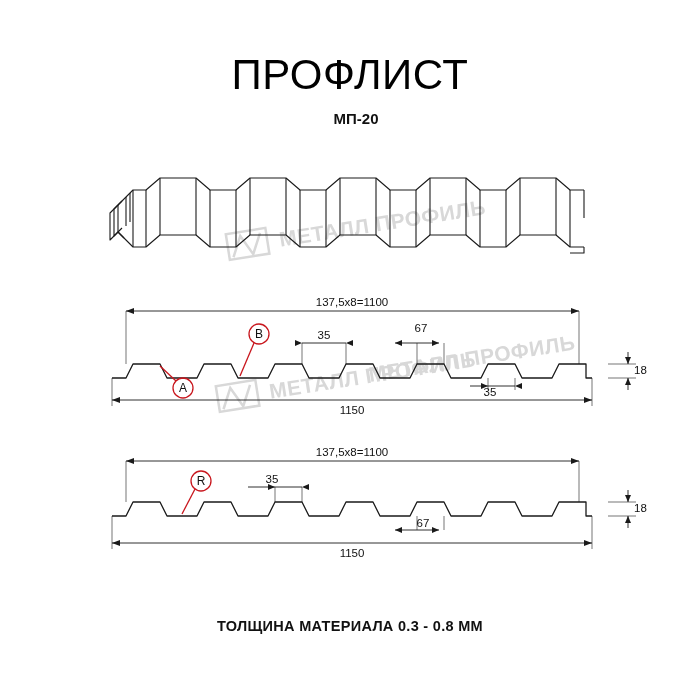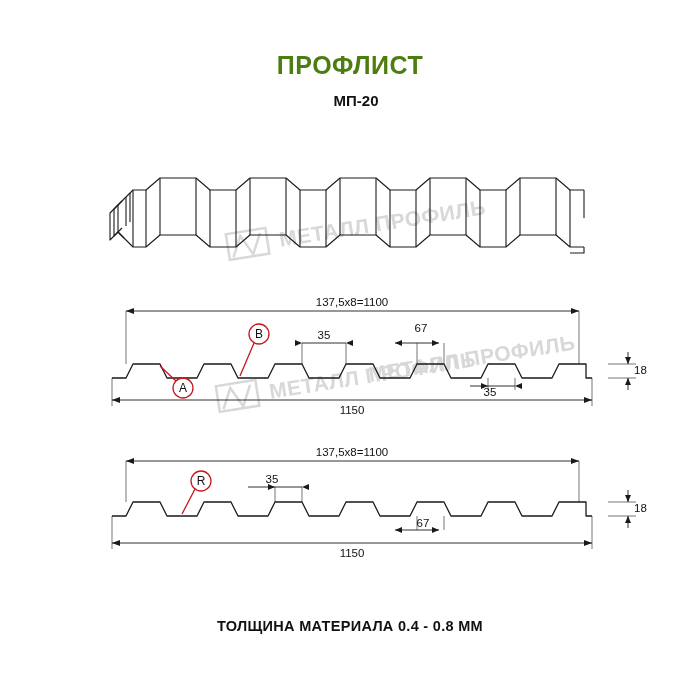--- a/index.html
+++ b/index.html
@@ -21,24 +21,24 @@
     height: 700px;
   }
   .title-block {
     position: absolute;
     top: 52px;
     left: 0;
     width: 700px;
     text-align: center;
   }
   .title-main {
-    font-size: 25px;
-    font-weight: bold;
+    font-size: 42px;
+    font-weight: normal;
     letter-spacing: 0.5px;
-    color: #4d7c0f;
+    color: #000000;
     line-height: 1.1;
   }
   .title-sub {
     margin-top: 12px;
     font-size: 15px;
     font-weight: bold;
     color: #111;
     padding-left: 12px;
   }
   .footer-note {
@@ -268,14 +268,14 @@
       <text class="dim-text" x="423" y="527" text-anchor="middle">67</text>
 
       <g>
         <circle cx="201" cy="481" r="10" fill="none" stroke="#c8161d" stroke-width="1.3"></circle>
         <line x1="195" y1="489" x2="182" y2="514" stroke="#c8161d" stroke-width="1.3"></line>
         <text class="callout-text" x="201" y="485" text-anchor="middle" fill="#111">R</text>
       </g>
     </g>
   </svg>
 
-  <div class="footer-note">ТОЛЩИНА МАТЕРИАЛА 0.4 - 0.8 ММ</div>
+  <div class="footer-note">ТОЛЩИНА МАТЕРИАЛА 0.3 - 0.8 ММ</div>
 </div>
 
 </body></html>

